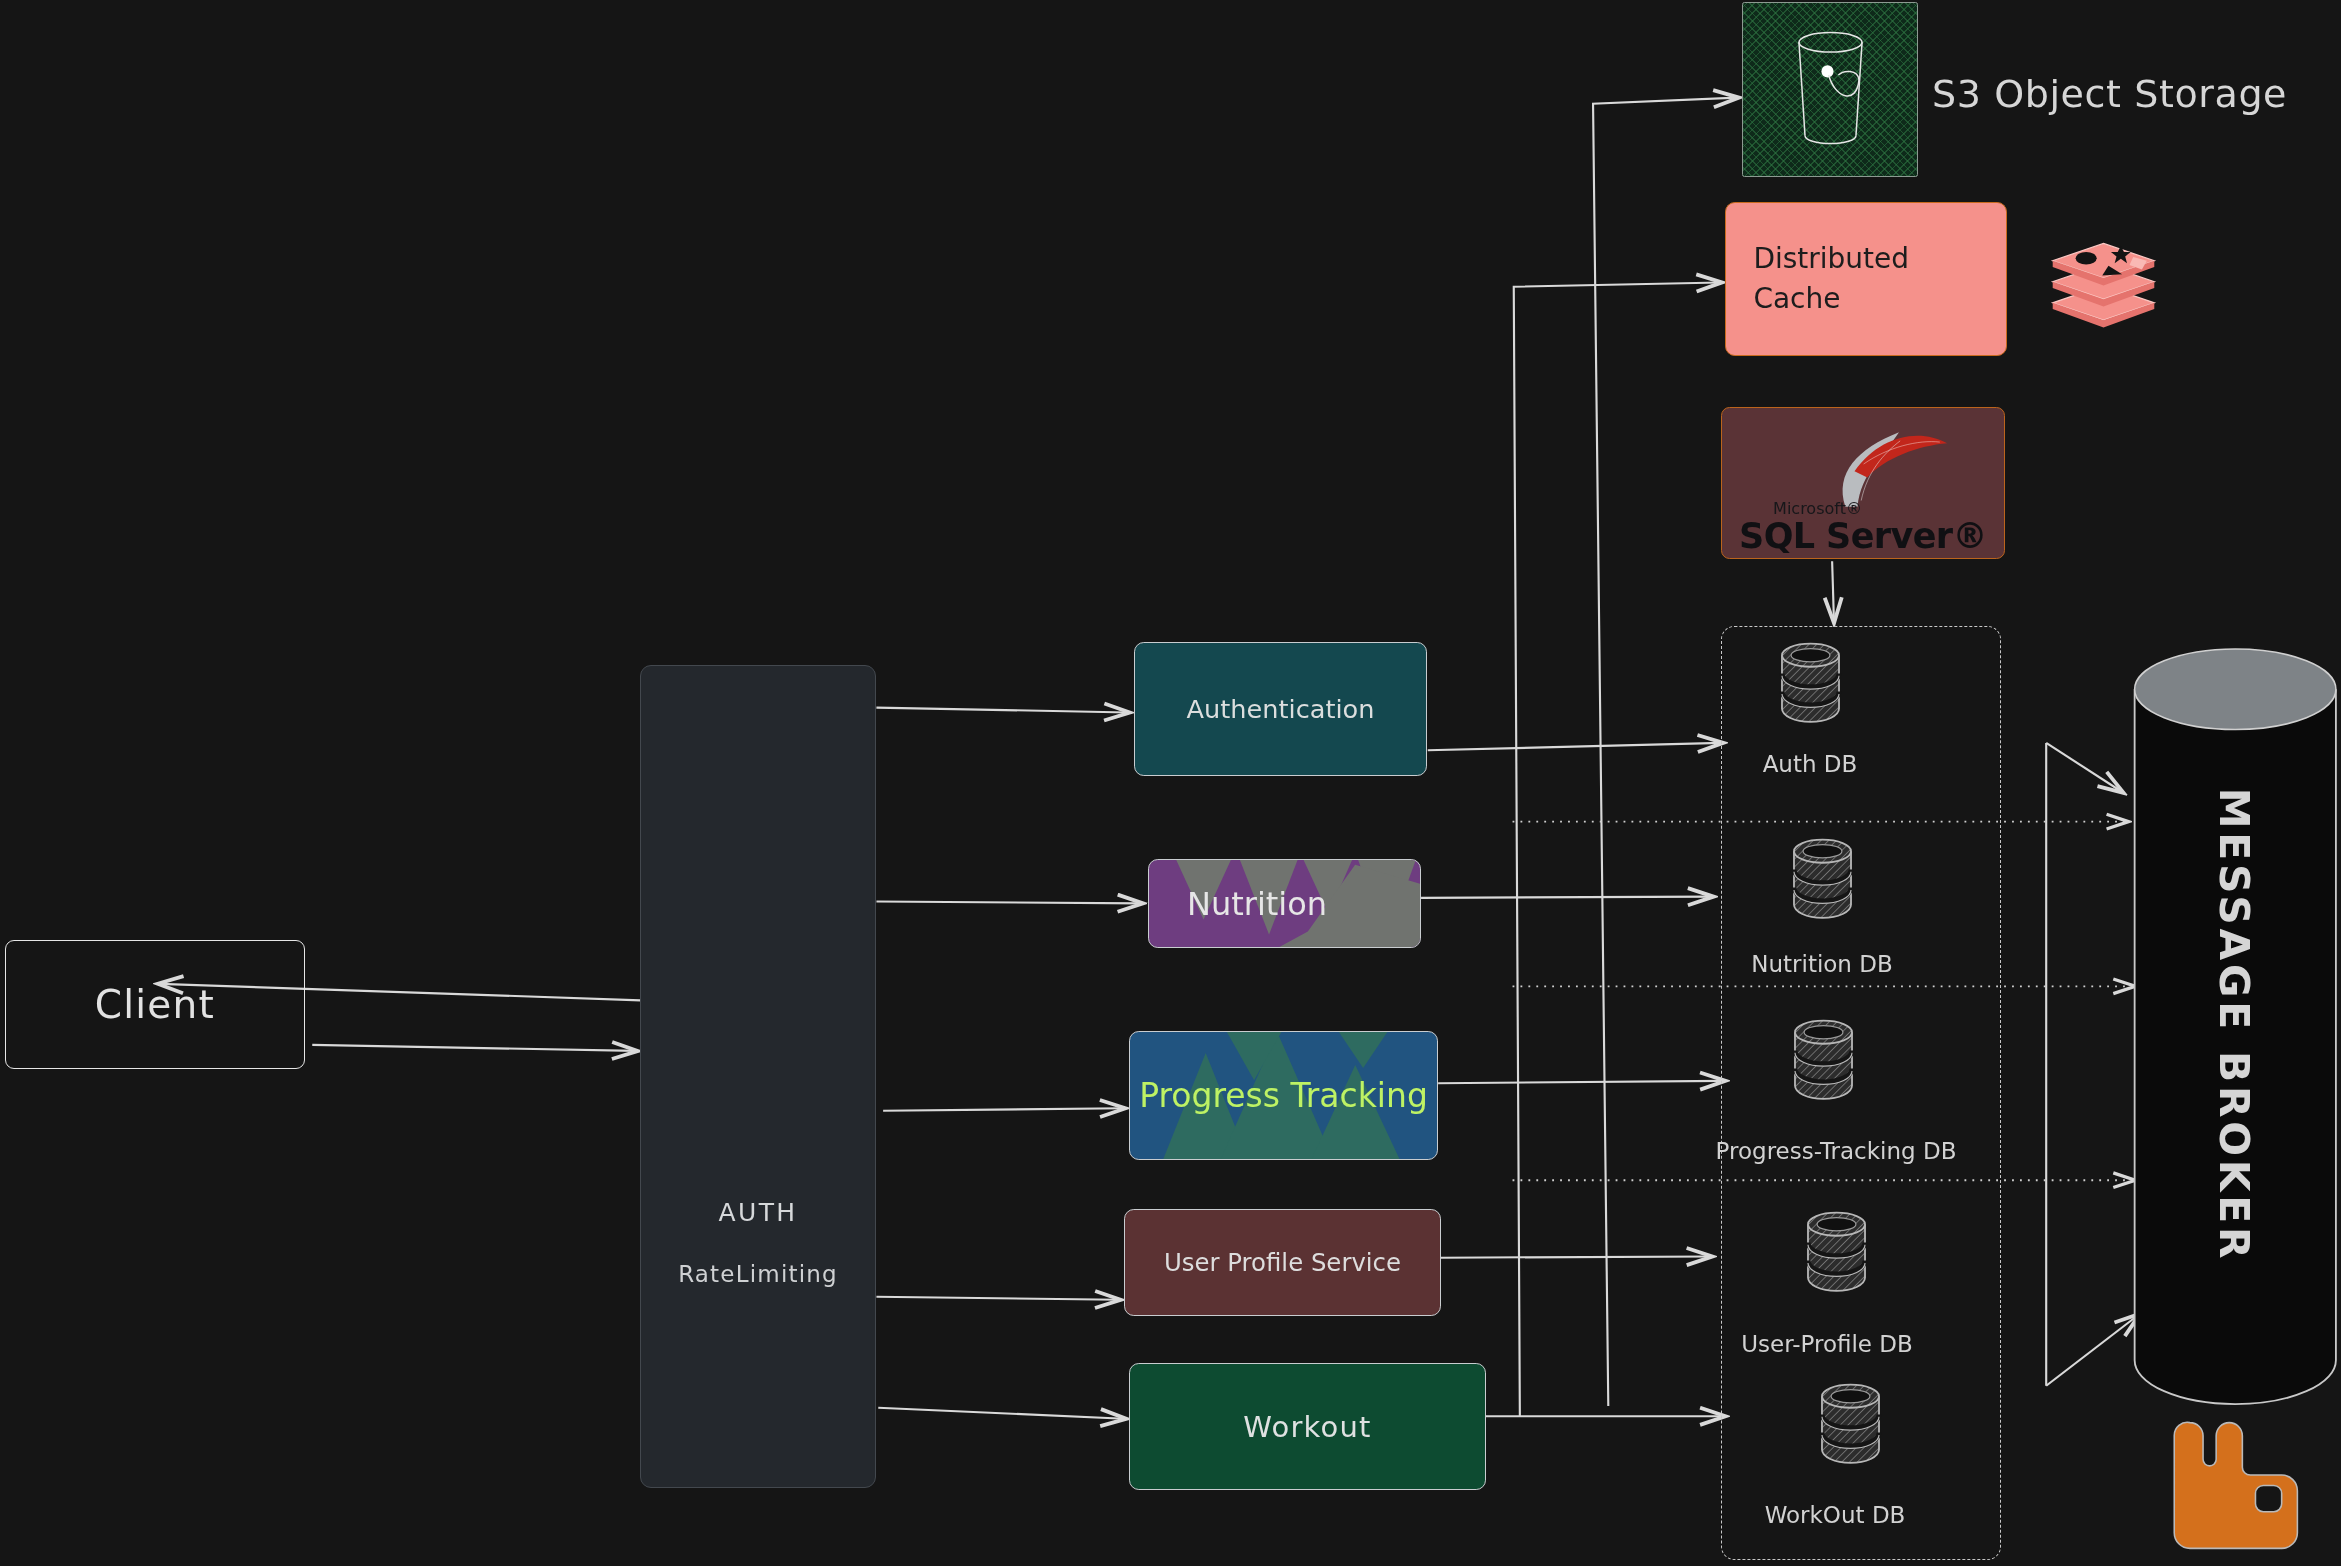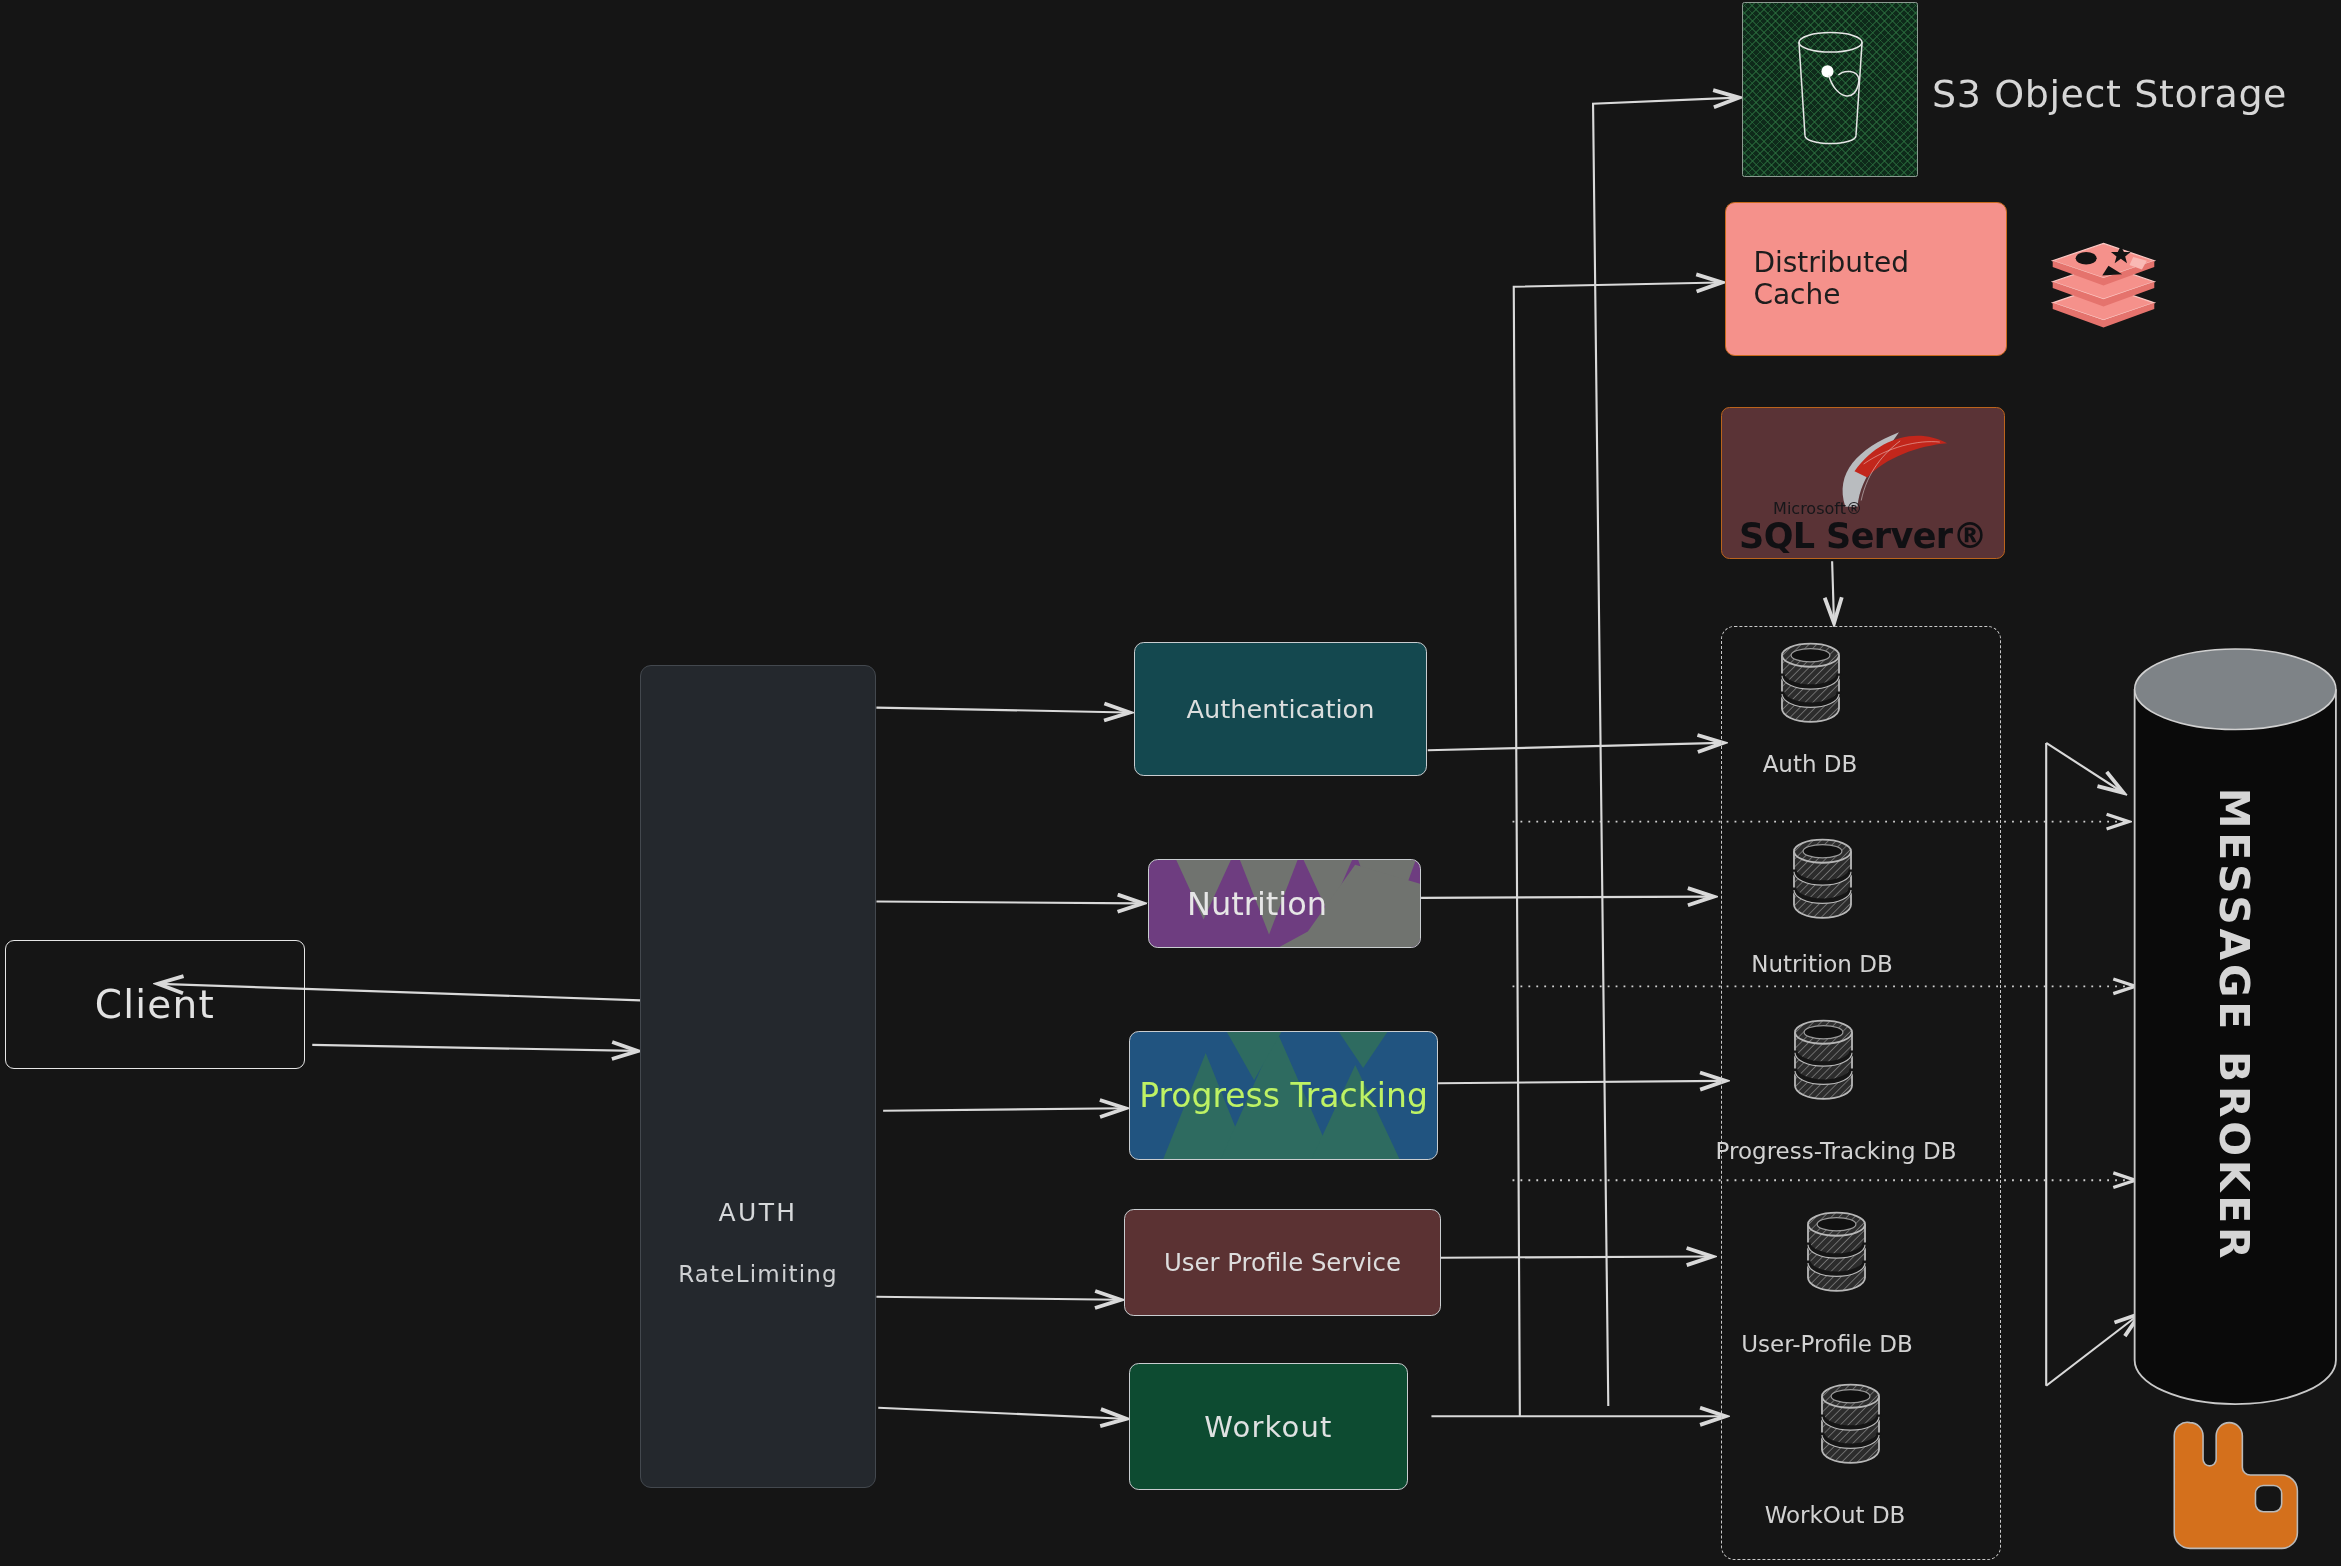--- a/index.html
+++ b/index.html
@@ -19,32 +19,32 @@
   
   .service{border:1.8px solid #c9cdd0;border-radius:9.8px;overflow:hidden;}
   .svc-auth{left:1134px;top:642px;width:293px;height:134px;background:#14484f;}
   .svc-auth .label{font-size:25.6px;color:#dcdede;}
   .svc-nutrition{left:1148px;top:859px;width:273px;height:89px;background:#6e3d80;justify-content:flex-start;}
   .svc-nutrition .label{font-size:32px;color:#e6e6e6;margin-left:38px;position:relative;z-index:2;}
   .svc-progress{left:1129px;top:1031px;width:309px;height:129px;background:#215480;}
   .svc-progress .label{font-size:33px;color:#bef264;position:relative;z-index:2;}
   .svc-ups{left:1124px;top:1209px;width:317px;height:107px;background:#5b3233;}
   .svc-ups .label{font-size:24.4px;color:#dddddd;}
-  .svc-workout{left:1129px;top:1363px;width:279px;height:127px;background:#0d4b31;}
+  .svc-workout{left:1129px;top:1363px;width:357px;height:127px;background:#0d4b31;}
   .svc-workout .label{font-size:29px;color:#dfe1e1;letter-spacing:1.2px;}
   .pattern-fill{position:absolute;left:0;top:0;width:100%;height:100%;z-index:1;}
   
   .s3box{left:1742px;top:1.8px;width:176px;height:175px;border:1.2px solid #8d9a92;border-radius:2.4px;
          background:#0e2a1a;
          background-image:repeating-linear-gradient(45deg,rgba(46,118,66,.55) 0 1.2px,transparent 1.2px 5.5px),
                           repeating-linear-gradient(-45deg,rgba(46,118,66,.55) 0 1.2px,transparent 1.2px 5.5px);}
   .s3label{position:absolute;left:1932px;top:72px;width:403px;font-size:38px;color:#d6d6d6;letter-spacing:0.6px;}
   
   .cache{left:1725px;top:202px;width:282px;height:154px;background:#f5918b;border:1.8px solid #c96a1c;border-radius:9.8px;justify-content:flex-start;}
-  .cache .label{font-size:28px;line-height:32px;color:#1d1d1d;margin-left:27.4px;width:183px;}
+  .cache .label{font-size:28px;line-height:40px;color:#1d1d1d;margin-left:27.4px;width:183px;}
   .redis-icon{position:absolute;left:2049px;top:242px;width:109px;height:87px;}
   
   .sqlbox{left:1721px;top:407px;width:284px;height:152px;background:#5a3336;border:1.8px solid #bb641c;border-radius:8.5px;}
   .sql-logo{position:absolute;left:1821px;top:415px;width:134px;height:98px;}
   .sql-text{position:absolute;left:1721px;top:501px;width:284px;text-align:center;line-height:1;}
   .sql-brand{font-size:16px;color:#17171a;display:block;margin-bottom:2.4px;margin-left:-91px;}
   .sql-product{font-size:35px;font-weight:600;color:#101013;letter-spacing:-0.6px;}
   
   .dbframe{position:absolute;left:1721px;top:626px;width:278px;height:932px;border:1.8px dashed #c9c9c9;border-radius:13.4px;background:transparent;}
   .dbicon{position:absolute;width:67px;height:91px;}

